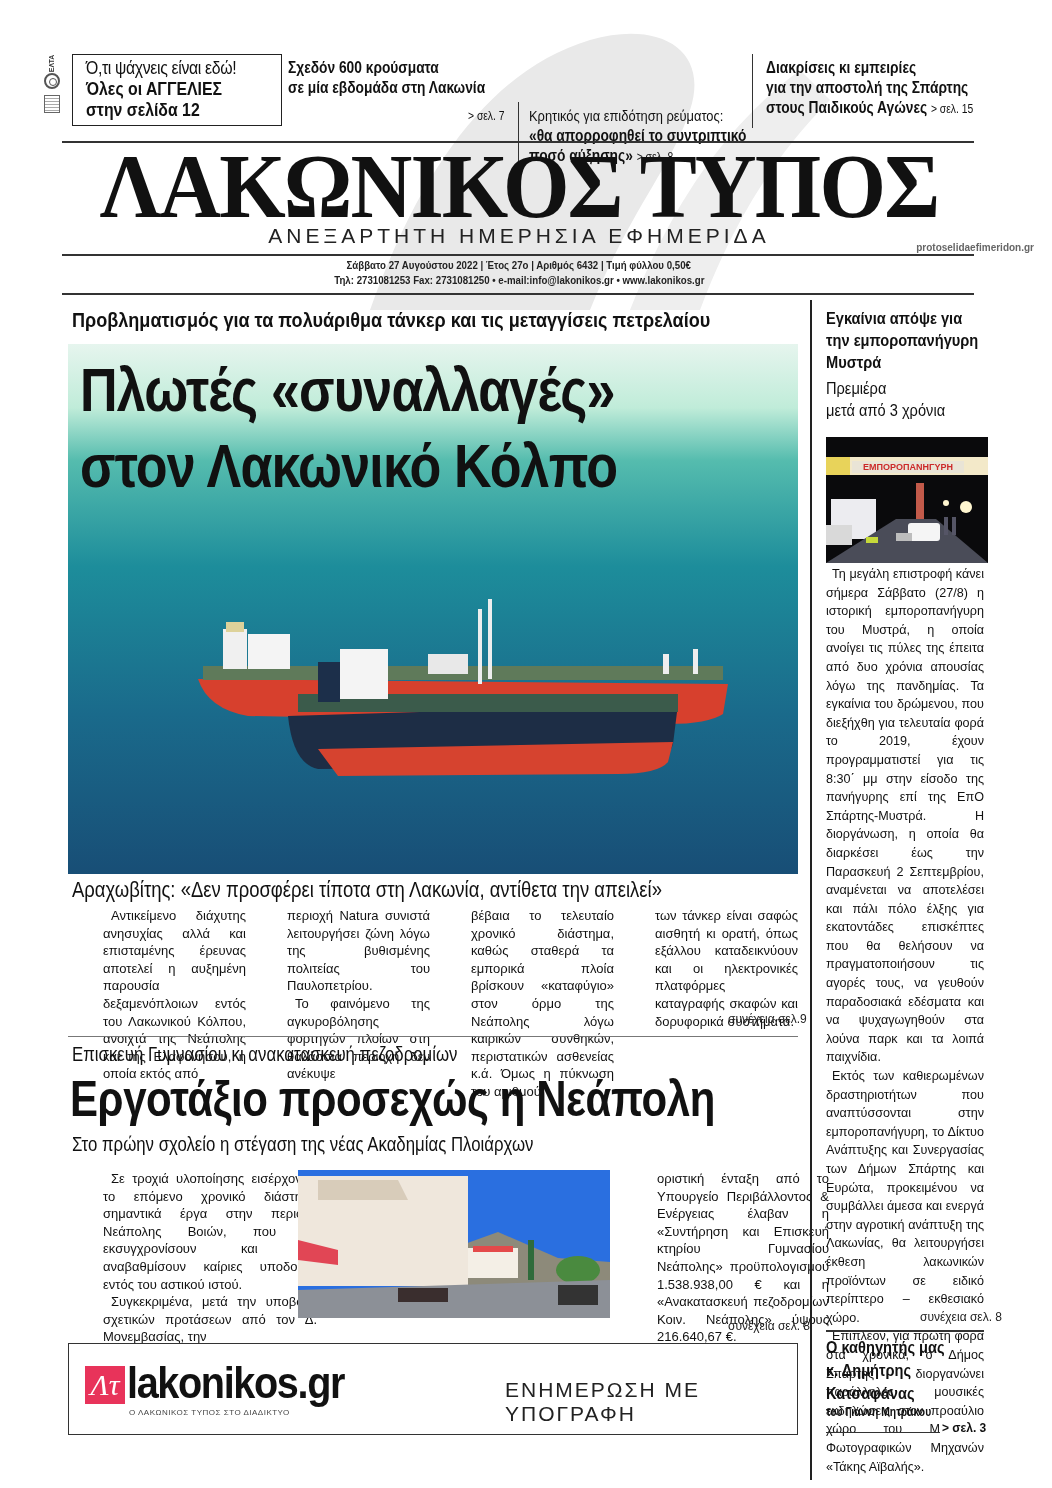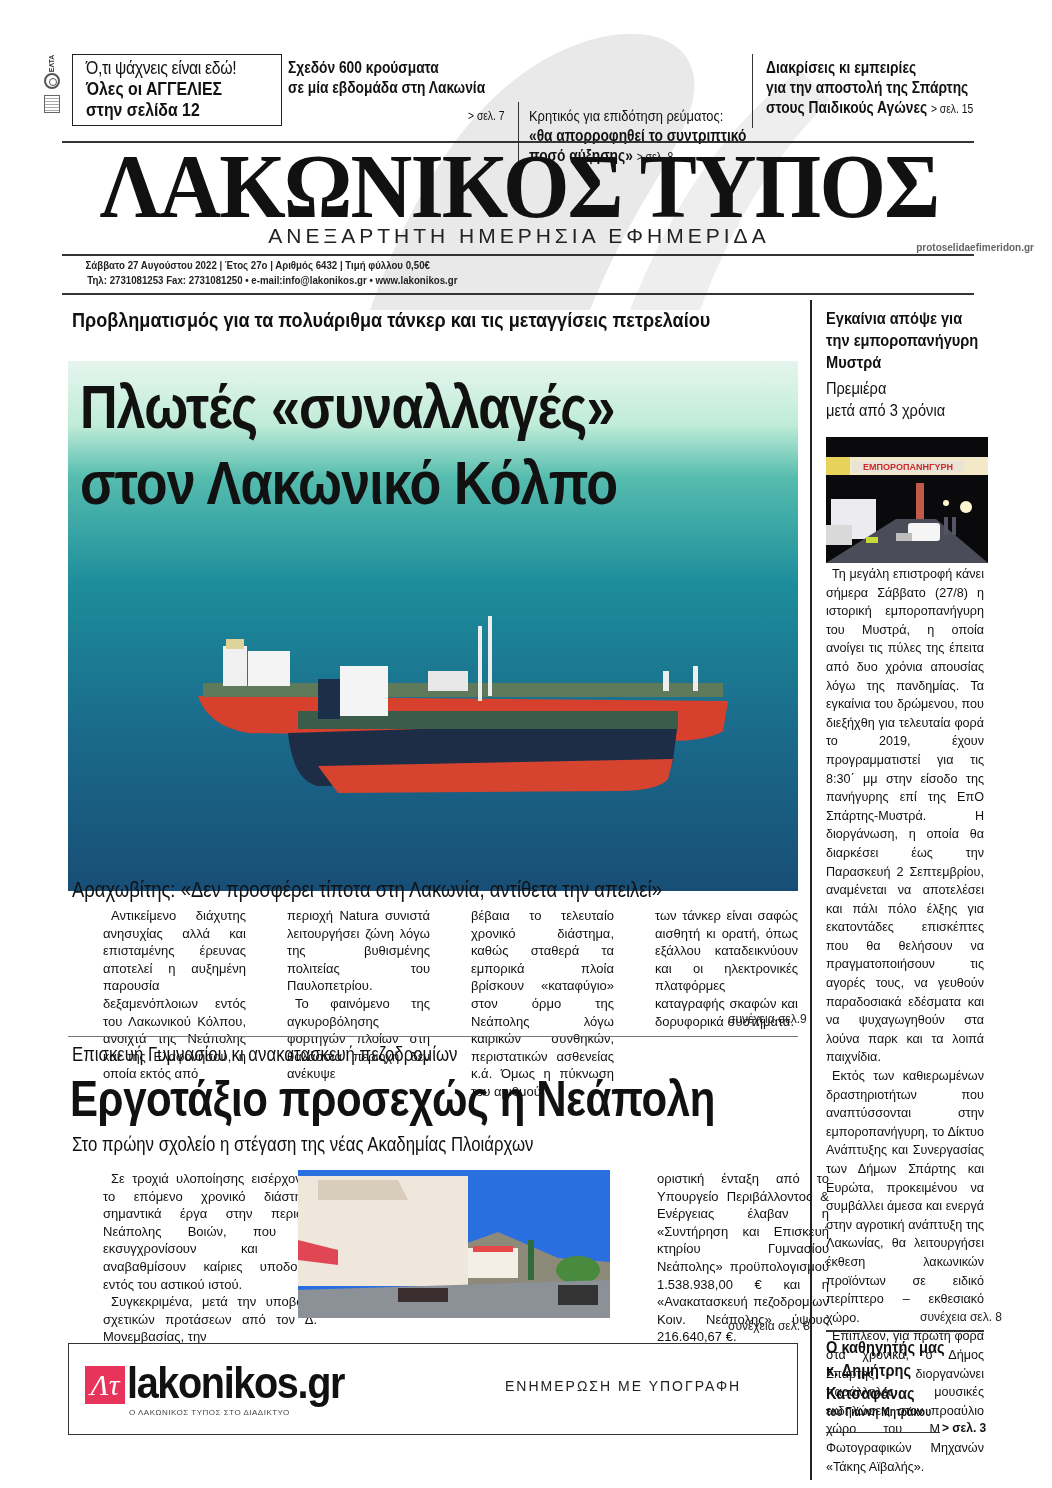--- a/index.html
+++ b/index.html
@@ -27,27 +27,27 @@
   .t3 { left: 518px; width: 232px; border-left: 1.5px solid #333; padding-left: 10px; top: 54px; height: 74px; padding-top: 4px; margin-top: 48px; }
   .t4 { left: 752px; width: 270px; border-left: 1.5px solid #333; padding-left: 13px; top: 54px; height: 74px; padding-top: 4px; }
   .t2 .ref { position: absolute; right: 4px; top: 48px; font-size: 12px; }
   .small-ref { font-size: 12px; font-weight: normal; }
 
   
   .rule { position: absolute; left: 62px; right: 78px; border-top: 2px solid #333; }
   .masthead-title { position: absolute; left: 62px; top: 140px; width: 914px; text-align: center; font-family: "Liberation Serif", serif; font-size: 92px; font-weight: bold; line-height: 92px; letter-spacing: -2px; transform: scaleX(0.93); transform-origin: center; white-space: nowrap; color: #111; }
   .masthead-sub { position: absolute; left: 62px; top: 224px; width: 914px; text-align: center; font-size: 21px; letter-spacing: 4px; color: #222; }
   .source { position: absolute; right: 18px; top: 242px; font-size: 10px; font-weight: bold; color: #666; }
-  .dateline { position: absolute; left: 62px; width: 914px; text-align: left; font-size: 11px; font-weight: bold; color: #222; }
+  .dateline { position: absolute; left: 62px; width: 914px; text-align: center; font-size: 11px; font-weight: bold; color: #222; }
   .dateline span { display: inline-block; transform: scaleX(0.88); white-space: nowrap; }
 
   
   .kicker { position: absolute; left: 72px; top: 308px; width: 730px; font-size: 21px; font-weight: bold; white-space: nowrap; }
   .kicker span { display: inline-block; transform: scaleX(0.86); transform-origin: left; }
-  .lead-photo { position: absolute; left: 68px; top: 361px; width: 730px; height: 530px; overflow: hidden; background: linear-gradient(#dff3ea 0%, #b9e9d6 14%, #4bb7a9 24%, #1b8b99 40%, #1a6f8c 60%, #1b5c80 80%, #1a4e74 100%); }
+  .lead-photo { position: absolute; left: 68px; top: 344px; width: 730px; height: 530px; overflow: hidden; background: linear-gradient(#dff3ea 0%, #b9e9d6 14%, #4bb7a9 24%, #1b8b99 40%, #1a6f8c 60%, #1b5c80 80%, #1a4e74 100%); }
   .lead-title { position: absolute; left: 12px; top: 8px; font-size: 62px; font-weight: bold; line-height: 76px; color: #111; white-space: nowrap; letter-spacing: -1px; }
   .lead-title div { transform: scaleX(0.84); transform-origin: left; }
 
   .subhead { position: absolute; left: 72px; top: 877px; font-size: 22px; white-space: nowrap; }
   .subhead span { display: inline-block; transform: scaleX(0.84); transform-origin: left; }
 
   .cols { position: absolute; display: flex; gap: 10px; }
   .col { font-size: 13px; line-height: 17.6px; text-align: justify; hyphens: auto; margin-left: 31px; }
   .col p { text-indent: 8px; }
   .cont { position: absolute; font-size: 12px; color: #222; }
@@ -62,21 +62,21 @@
   .s2-sub { position: absolute; left: 72px; top: 1133px; font-size: 20px; white-space: nowrap; }
   .s2-sub span { display: inline-block; transform: scaleX(0.84); transform-origin: left; }
   .street-photo { position: absolute; left: 298px; top: 1170px; width: 312px; height: 148px; overflow: hidden; background: linear-gradient(#1e5fd6 0%, #3e86e6 45%, #9fc3e8 62%, #d9d2c5 70%, #8a8d94 100%); }
 
   
   .ad { position: absolute; left: 68px; top: 1343px; width: 730px; height: 92px; border: 1.5px solid #333; }
   .ad-logo-mark { position: absolute; left: 16px; top: 22px; width: 40px; height: 38px; background: #e8335a; color: #fff; font-family: "Liberation Serif", serif; font-style: italic; font-size: 30px; line-height: 38px; text-align: center; }
   .ad-logo-text { position: absolute; left: 58px; top: 14px; font-size: 44px; font-weight: bold; letter-spacing: -1.5px; line-height: 50px; }
   .ad-logo-text span { display: inline-block; transform: scaleX(0.9); transform-origin: left; }
   .ad-tagline { position: absolute; left: 60px; top: 64px; font-size: 8px; color: #444; letter-spacing: 0.5px; }
-  .ad-right { position: absolute; left: 436px; top: 34px; font-size: 14px; letter-spacing: 2px; color: #222; }
+  .ad-right { position: absolute; left: 436px; top: 34px; font-size: 21px; letter-spacing: 2px; color: #222; }
 
   
   .sidebar-rule { position: absolute; left: 810px; top: 300px; height: 1180px; border-left: 2px solid #222; }
   .sb-title { position: absolute; left: 826px; top: 308px; width: 170px; font-size: 17px; font-weight: bold; line-height: 22px; }
   .sb-title div, .sb-sub div { transform: scaleX(0.86); transform-origin: left; white-space: nowrap; }
   .sb-sub { position: absolute; left: 826px; top: 378px; width: 170px; font-size: 17px; line-height: 22px; }
   .fair-photo { position: absolute; left: 826px; top: 437px; width: 162px; height: 126px; overflow: hidden; background: #8b5cf6; }
   .sb-body { position: absolute; left: 826px; top: 565px; width: 158px; font-size: 12.6px; line-height: 18.6px; text-align: justify; }
   .sb-body p { text-indent: 6px; }
   .sb2-title { position: absolute; left: 826px; top: 1336px; width: 170px; font-size: 17px; font-weight: bold; line-height: 23px; }

